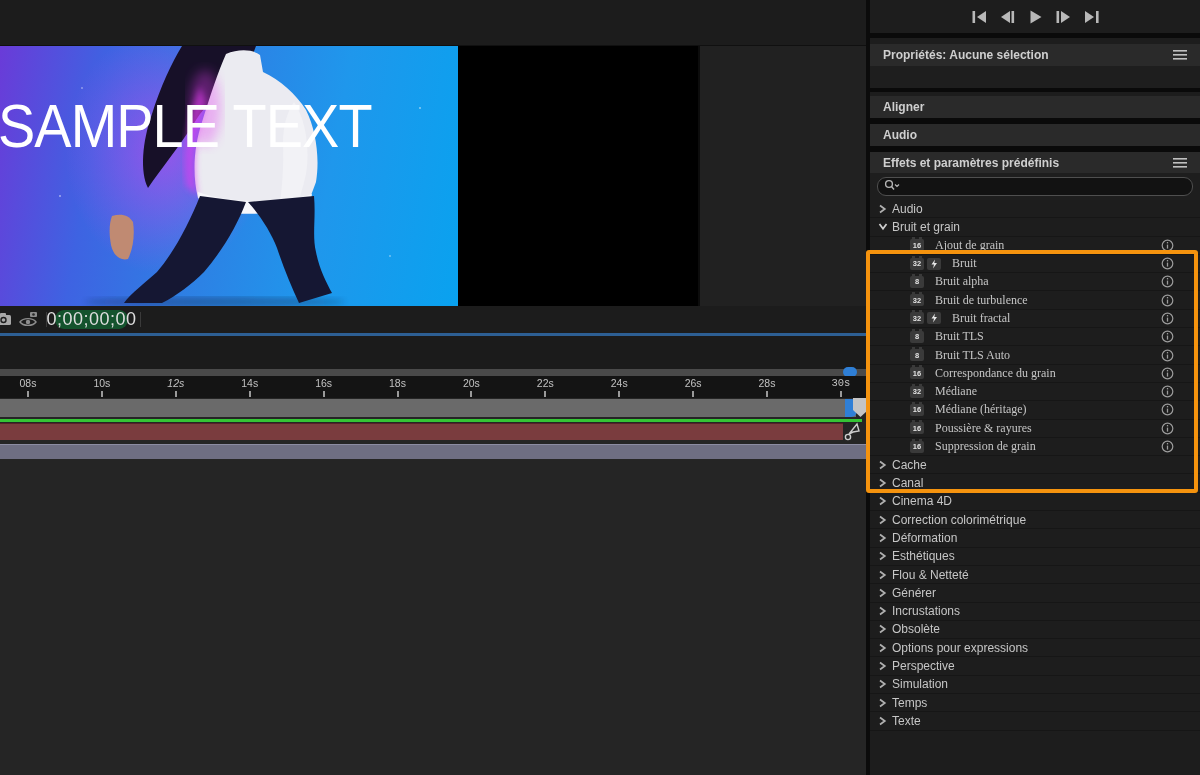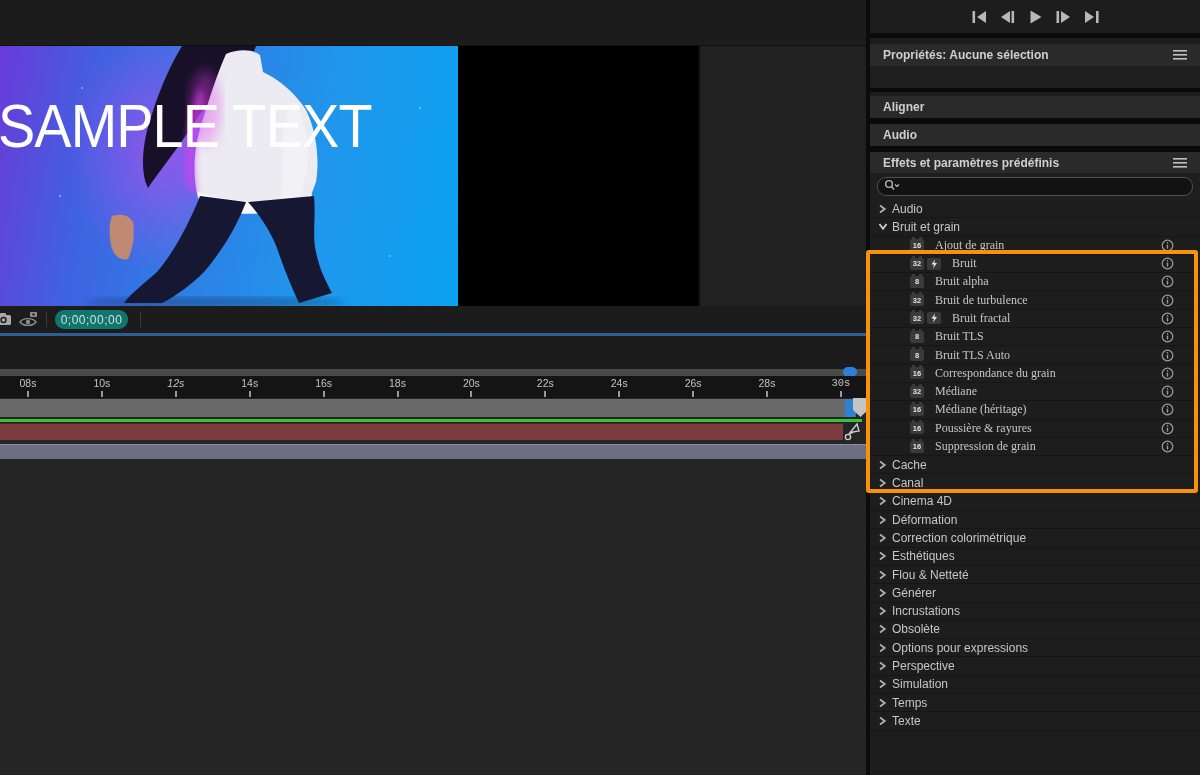--- a/index.html
+++ b/index.html
@@ -12,22 +12,22 @@
   .video { position:absolute; left:0; top:46px; width:458px; height:260px; overflow:hidden;
            background:linear-gradient(100deg,#6a3bd8 0%,#3e63e2 22%,#2e7fe4 45%,#1f97ec 70%,#09a2ef 100%); }
   .video svg { position:absolute; left:0; top:0; }
   .sample-text { position:absolute; left:-2px; top:44px; color:#ffffff; font-size:62px; font-weight:400;
                  letter-spacing:-1px; white-space:nowrap; transform:scaleX(.9); transform-origin:left top; }
   .comp-black { position:absolute; left:458px; top:46px; width:240px; height:260px; background:#000; }
   .pasteboard { position:absolute; left:698px; top:46px; width:168px; height:260px; background:#212121; border-left:2px solid #0c0c0c; }
   .viewer-toolbar { position:absolute; left:0; top:306px; width:866px; height:27px; background:#1c1c1c; }
   .vt-icon { position:absolute; top:5px; }
   .vt-div { position:absolute; top:6px; width:1px; height:15px; background:#3a3a3a; }
-  .tc-pill { position:absolute; left:55px; top:4px; width:73px; height:19px; background:#0f766e; border-radius:9px;
-             color:#dedede; font-size:12px; display:flex; align-items:center; justify-content:center; letter-spacing:.5px;text-align:center; }
+  .tc-pill { position:absolute; left:55px; top:4px; width:73px; height:19px; background:#14532d; border-radius:9px;
+             color:#dedede; font-size:18px; display:flex; align-items:center; justify-content:center; letter-spacing:.5px;text-align:center; }
 
   
   .timeline { position:absolute; left:0; top:336px; width:866px; height:439px; background:#252525; }
   .focus-top { position:absolute; left:0; top:333px; width:866px; height:3px; background:#2d5f94; }
   .focus-right { position:absolute; left:863px; top:333px; width:3px; height:442px; background:#2d5f94; }
   .tl-dark { position:absolute; left:0; top:0; width:866px; height:33px; background:#1b1b1b; }
   .tl-strip { position:absolute; left:0; top:33px; width:866px; height:7px; background:#4a4a4a; }
   .tl-hthumb { position:absolute; left:843px; top:31px; width:14px; height:10px; background:#2f7fd6; border-radius:5px; }
   .ruler { position:absolute; left:0; top:40px; width:866px; height:22px; background:#141414; }
   .tick { position:absolute; top:1px; transform:translateX(-50%); color:#c2c2c2; font-size:10.5px; }
@@ -454,29 +454,29 @@
             </svg>
           </span>
           <span class="fx-label">Cinema 4D</span>
         </div>
         <div class="fx-row">
           <span class="chev">
             <svg width="9" height="10" viewBox="0 0 9 10">
               <path d="M2,1.5 L6.8,5 L2,8.5" fill="none" stroke="#b0b0b0" stroke-width="1.7"></path>
             </svg>
           </span>
+          <span class="fx-label">Correction colorimétrique</span>
+        </div>
+        <div class="fx-row">
+          <span class="chev">
+            <svg width="9" height="10" viewBox="0 0 9 10">
+              <path d="M2,1.5 L6.8,5 L2,8.5" fill="none" stroke="#b0b0b0" stroke-width="1.7"></path>
+            </svg>
+          </span>
           <span class="fx-label">Déformation</span>
-        </div>
-        <div class="fx-row">
-          <span class="chev">
-            <svg width="9" height="10" viewBox="0 0 9 10">
-              <path d="M2,1.5 L6.8,5 L2,8.5" fill="none" stroke="#b0b0b0" stroke-width="1.7"></path>
-            </svg>
-          </span>
-          <span class="fx-label">Correction colorimétrique</span>
         </div>
         <div class="fx-row">
           <span class="chev">
             <svg width="9" height="10" viewBox="0 0 9 10">
               <path d="M2,1.5 L6.8,5 L2,8.5" fill="none" stroke="#b0b0b0" stroke-width="1.7"></path>
             </svg>
           </span>
           <span class="fx-label">Esthétiques</span>
         </div>
         <div class="fx-row">

